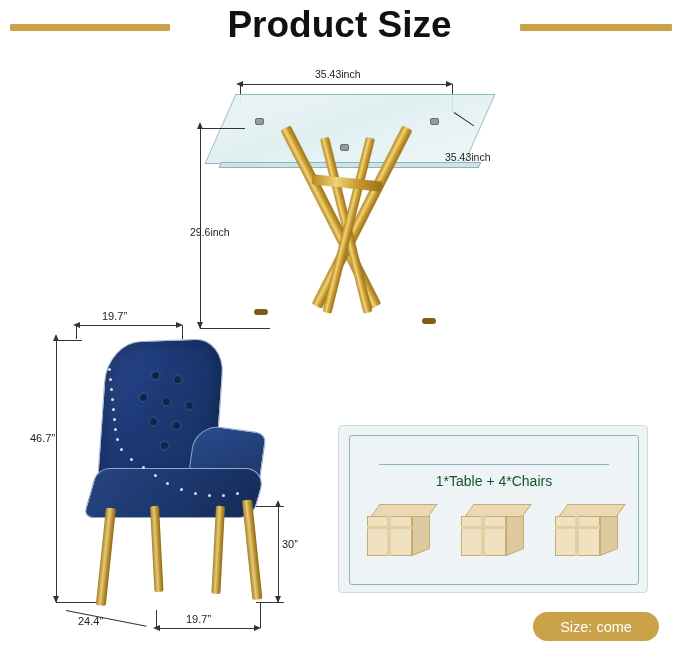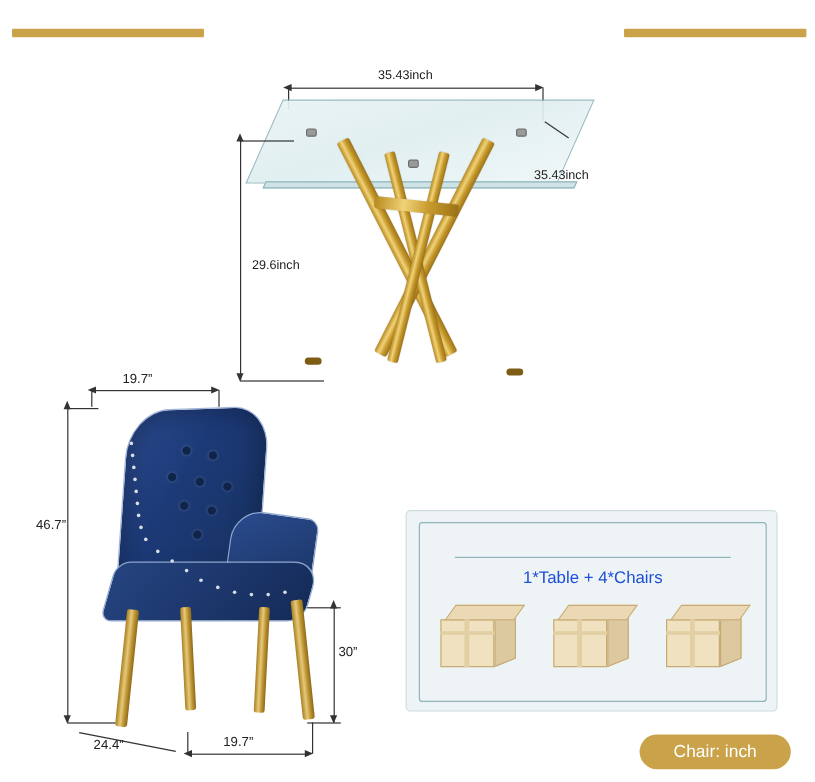--- a/index.html
+++ b/index.html
@@ -37,21 +37,21 @@
     background: #c9a24a;
     top: 24px;
     border-radius: 1px;
   }
   .rule-left { left: 10px; width: 160px; }
   .rule-right { left: 520px; width: 152px; }
 
   
   .table-area {
     position: absolute;
-    left: 180px; top: 55px; width: 330px; height: 275px;
+    left: 180px; top: 66px; width: 330px; height: 275px;
   }
   .dim-text {
     position: absolute;
     font-size: 10.5px;
     color: #222;
     white-space: nowrap;
   }
   .glass {
     position: absolute;
     left: 40px; top: 28px;
@@ -204,21 +204,21 @@
     position: absolute;
     left: 40px; top: 38px;
     width: 230px; height: 1px;
     background: #8fb4bc;
   }
   .boxes-sub {
     position: absolute;
     top: 47px; left: 0; width: 310px;
     text-align: center;
     font-size: 14px;
-    color: #1d4ed8;
+    color: #14532d;
   }
   .carton {
     position: absolute;
     width: 66px; height: 52px;
   }
   .carton .top {
     position: absolute; left: 8px; top: 0;
     width: 58px; height: 13px;
     background: #ead9b4;
     border: 1px solid #c6ab74;
@@ -265,20 +265,21 @@
   }
 </style>
 </head>
 <body>
 
 <div class="page">
 
   <div class="header">
     <div class="rule-left"></div>
     <div class="rule-right"></div>
+    <div class="header-title">Product Size</div>
   </div>
 
   <div class="table-area">
 
     <div class="arrow-h" style="left:62px; top:18px; width:205px;"></div>
     <div class="ah-head" style="left:56px; top:14.5px; border-right:7px solid #333;"></div>
     <div class="ah-head" style="left:266px; top:14.5px; border-left:7px solid #333;"></div>
     <div class="tick" style="left:60px; top:18px; width:1px; height:18px;"></div>
     <div class="tick" style="left:272px; top:18px; width:1px; height:28px;"></div>
     <div class="dim-text" style="left:135px; top:2px;">35.43inch</div>
@@ -300,21 +301,21 @@
     <div style="position:absolute;left:242px;top:252px;width:14px;height:6px;background:#7d5d14;border-radius:3px;"></div>
 
     <div class="arrow-h" style="left:274px; top:46px; width:24px; transform:rotate(34deg); transform-origin:left center;"></div>
     <div class="dim-text" style="left:265px; top:85px;">35.43inch</div>
 
     <div class="arrow-v" style="left:20px; top:62px; height:200px;"></div>
     <div class="av-head" style="left:16.5px; top:56px; border-bottom:7px solid #333;"></div>
     <div class="av-head" style="left:16.5px; top:256px; border-top:7px solid #333;"></div>
     <div class="tick" style="left:20px; top:62px; width:45px; height:1px;"></div>
     <div class="tick" style="left:20px; top:262px; width:70px; height:1px;"></div>
-    <div class="dim-text" style="left:10px; top:160px;margin-left:20px;">29.6inch</div>
+    <div class="dim-text" style="left:10px; top:160px;">29.6inch</div>
   </div>
 
   <div class="chair-area">
 
     <div class="arrow-h" style="left:48px; top:15px; width:100px;"></div>
     <div class="ah-head" style="left:43px; top:11.5px; border-right:7px solid #333;"></div>
     <div class="ah-head" style="left:146px; top:11.5px; border-left:7px solid #333;"></div>
     <div class="tick" style="left:46px; top:15px; width:1px; height:14px;"></div>
     <div class="tick" style="left:152px; top:15px; width:1px; height:14px;"></div>
     <div class="dim-text" style="left:72px; top:0px; font-size:11px;">19.7”</div>
@@ -403,15 +404,15 @@
     </div>
     <div class="carton" style="left:216px; top:78px;">
       <div class="side"></div>
         <div class="front"></div>
         <div class="top"></div>
       <div class="tapev"></div>
         <div class="tapeh"></div>
     </div>
   </div>
 
-  <div class="size-badge">Chair: inch</div>
+  <div class="size-badge">Size: come</div>
 
 </div>
 
 </body></html>

